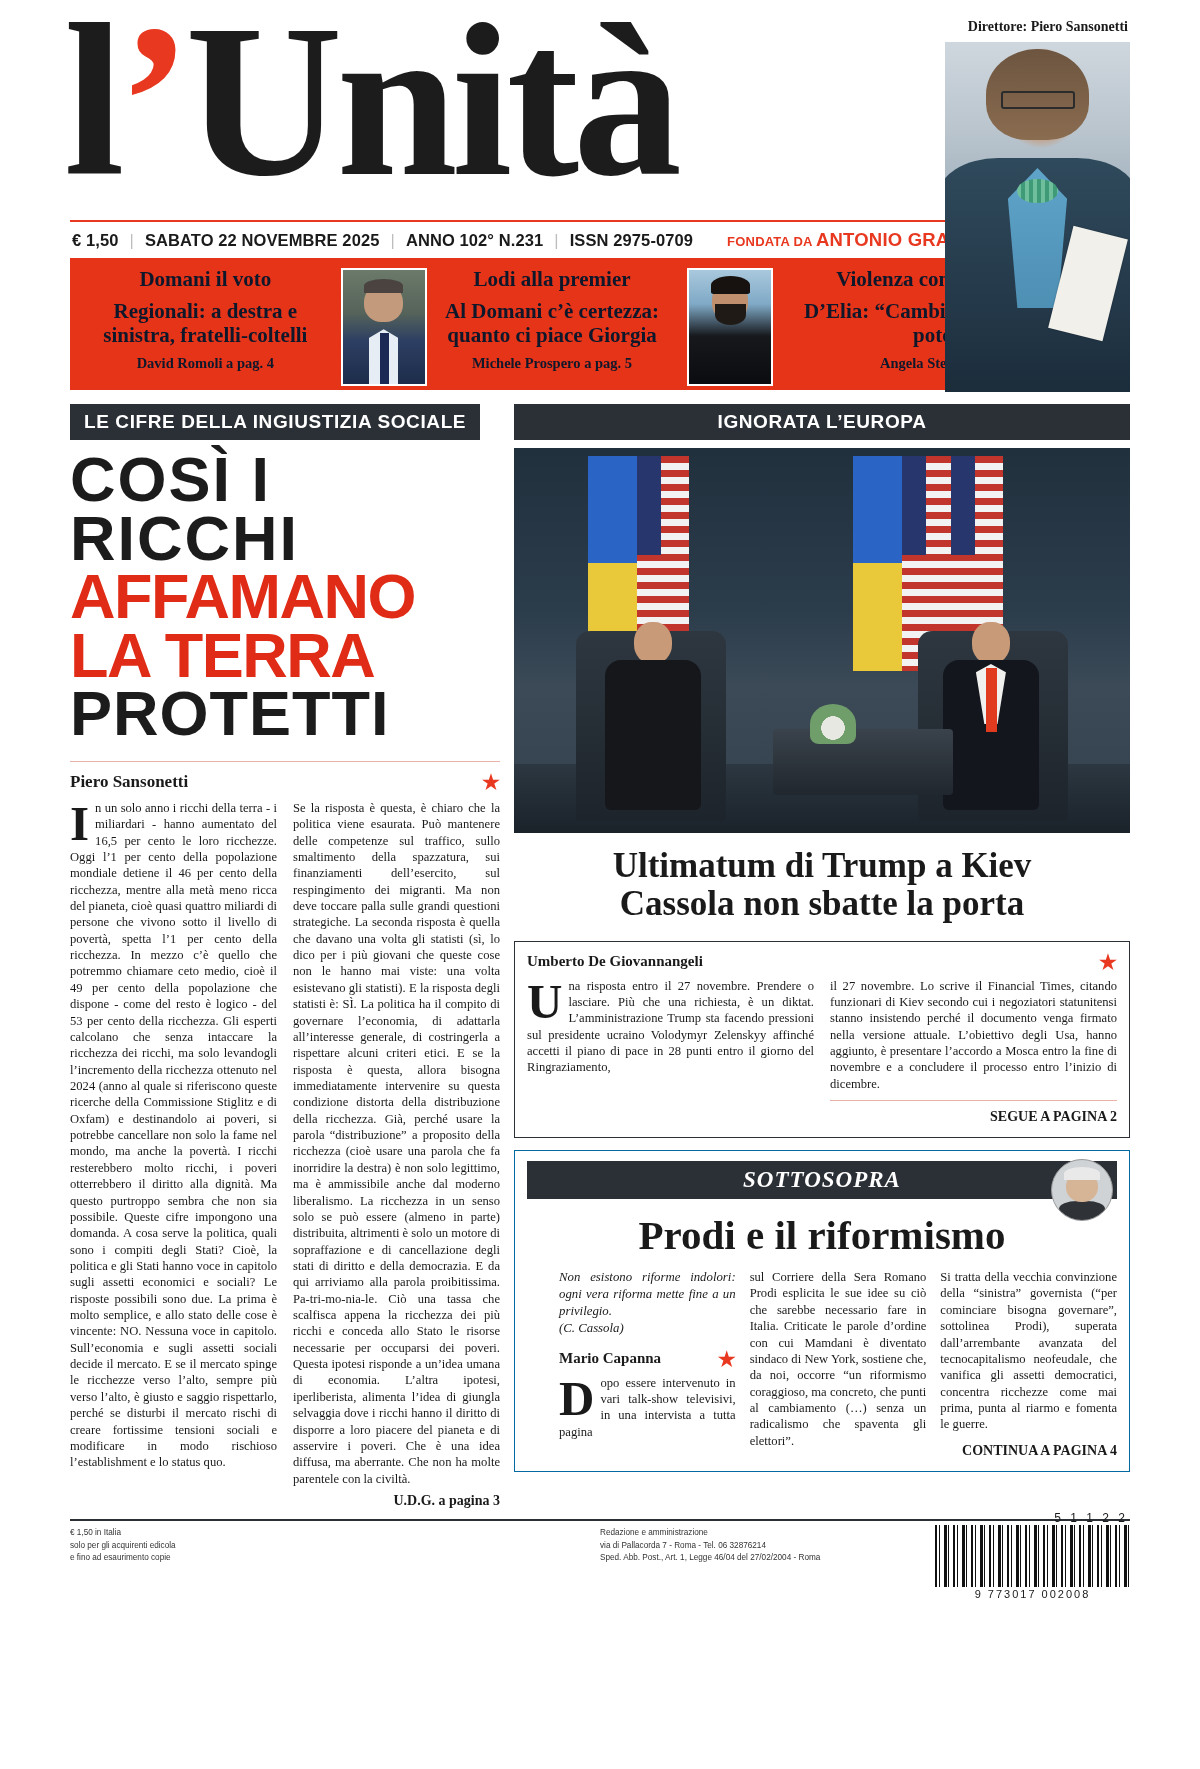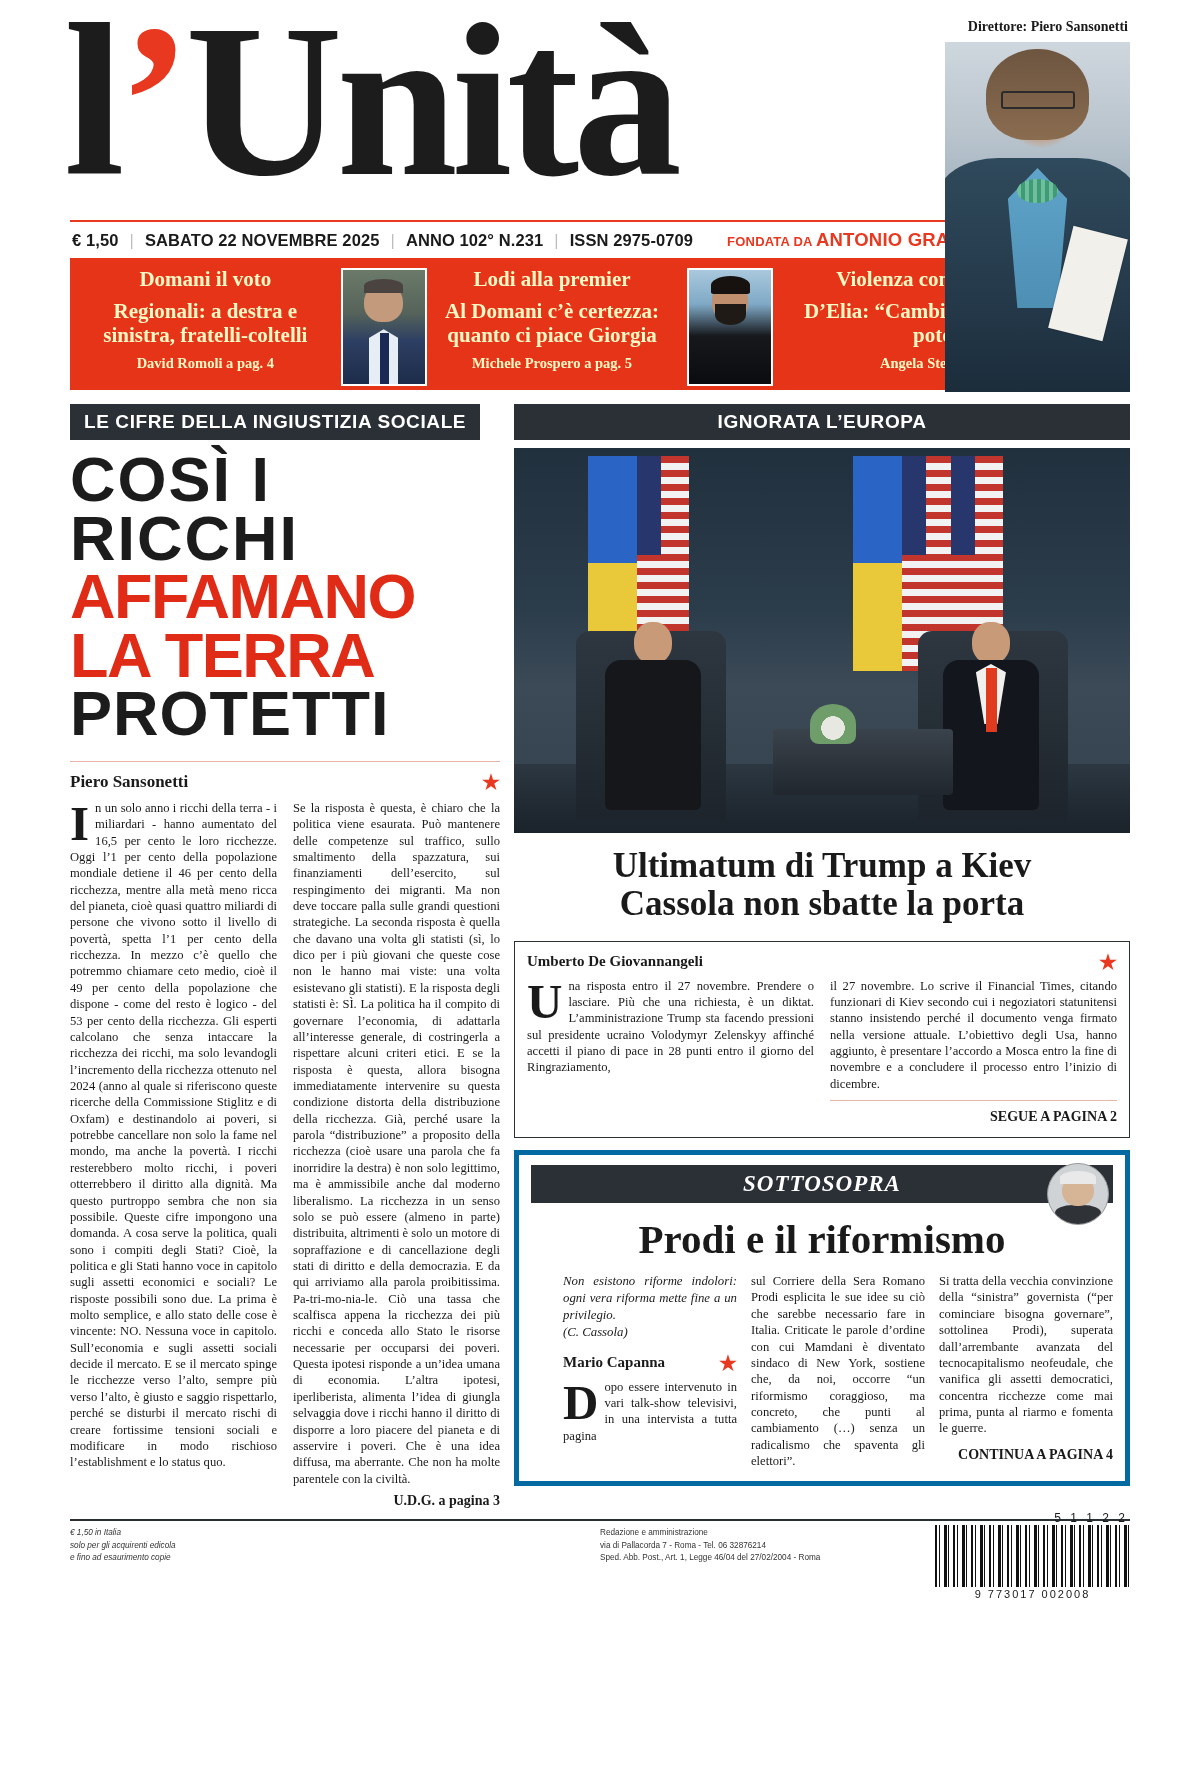--- a/index.html
+++ b/index.html
@@ -92,21 +92,21 @@
   }
   .infobar .sep { color:#bdbdbd; font-weight:400; margin:0 11px; }
   .infobar .founded {
     margin-left:34px; color:#e8381f;
     font-size:13px; letter-spacing:.2px;
   }
   .infobar .founded .big { font-size:18.5px; }
 
   
   .redbanner {
-    background:#e63419; color:#fef9c3;
+    background:#e63419; color:#0f172a;
     display:flex; align-items:stretch;
     height:132px; padding:8px 10px;
     position:relative; z-index:1;
   }
   .rb-col { flex:1 1 0; display:flex; align-items:flex-start; gap:10px; min-width:0; }
   .rb-text { flex:1 1 auto; text-align:center; padding-top:2px; }
   .rb-kicker {
     font-family:"Liberation Serif", serif; font-weight:700;
     font-size:21px; line-height:1.08; margin-bottom:8px;
   }
@@ -235,21 +235,21 @@
     padding:14px 6px 12px;
   }
 
   .box-right { border:1px solid #2b2f36; padding:10px 12px 12px; margin-top:6px; }
   .author-row.small { font-size:15px; margin-bottom:6px; }
   .segue { text-align:right; font-family:"Liberation Serif", serif;
     font-weight:700; font-size:14px; margin-top:8px; }
   .seg-rule { height:1px; background:#e8b3a8; margin:8px 0 6px; }
 
   
-  .sotto-box { border:5px solid #0369a1; margin-top:12px; padding:10px 12px 12px; position:relative; }
+  .sotto-box { border:1px solid #0369a1; margin-top:12px; padding:10px 12px 12px; position:relative; }
   .sotto-bar {
     background:#2b2f36; color:#fff; text-align:center;
     font-family:"Liberation Serif", serif; font-style:italic; font-weight:700;
     font-size:23px; letter-spacing:1px; padding:6px 0;
   }
   .sotto-title {
     font-family:"Liberation Serif", serif; font-weight:700;
     font-size:41px; text-align:center; padding:12px 0 10px;
   }
   .sotto-avatar {
@@ -477,21 +477,21 @@
             <div class="body-text">Si tratta della vecchia convinzione della “sinistra” governista (“per cominciare bisogna governare”, sottolinea Prodi), superata dall’arrembante avanzata del tecnocapitalismo neofeudale, che vanifica gli assetti democratici, concentra ricchezze come mai prima, punta al riarmo e fomenta le guerre.</div>
             <div class="segue" style="margin-top:10px;">CONTINUA A PAGINA 4</div>
           </div>
         </div>
       </div>
 
     </div>
   </div>
 
   <div class="footer">
-    <div class="foot-left" style="white-space:pre-line;font-style:italic;">€ 1,50 in Italia
+    <div class="foot-left" style="white-space:pre-line;">€ 1,50 in Italia
 solo per gli acquirenti edicola
 e fino ad esaurimento copie</div>
     <div class="foot-mid" style="white-space:pre-line;">Redazione e amministrazione
 via di Pallacorda 7 - Roma - Tel. 06 32876214
 Sped. Abb. Post., Art. 1, Legge 46/04 del 27/02/2004 - Roma</div>
     <div class="barcode">
       <div class="barnum-top">5 1 1 2 2</div>
       <div class="bars"></div>
       <div class="barnum">9 773017 002008</div>
     </div>

